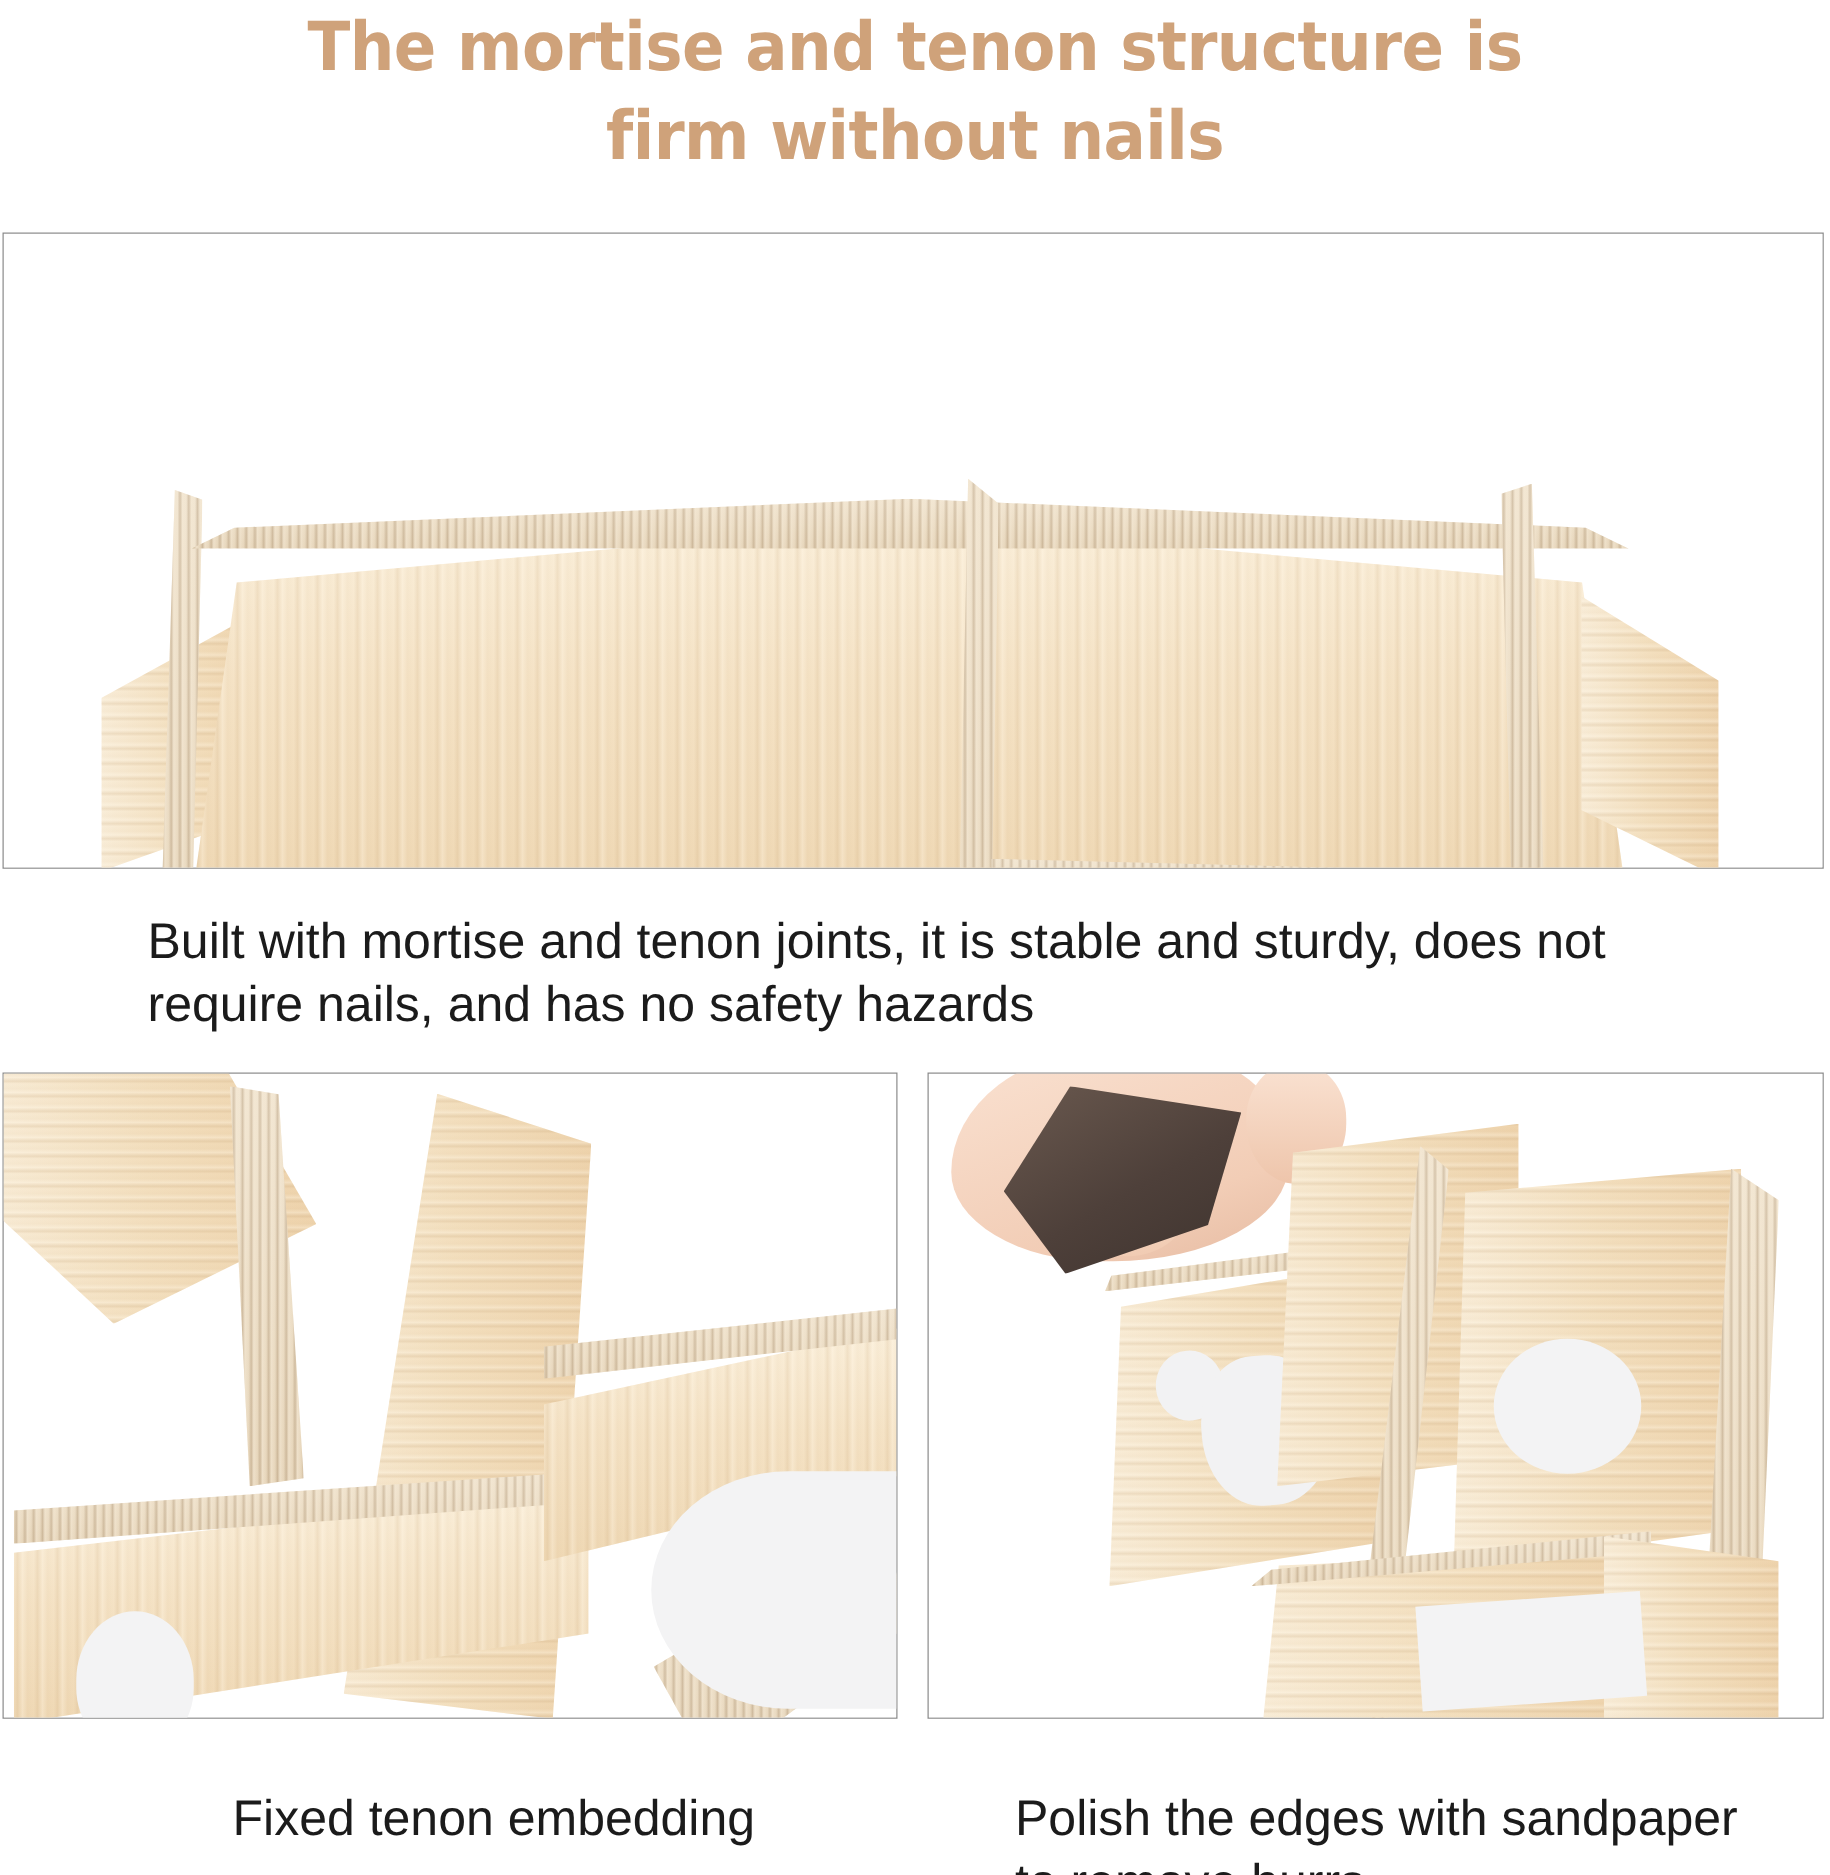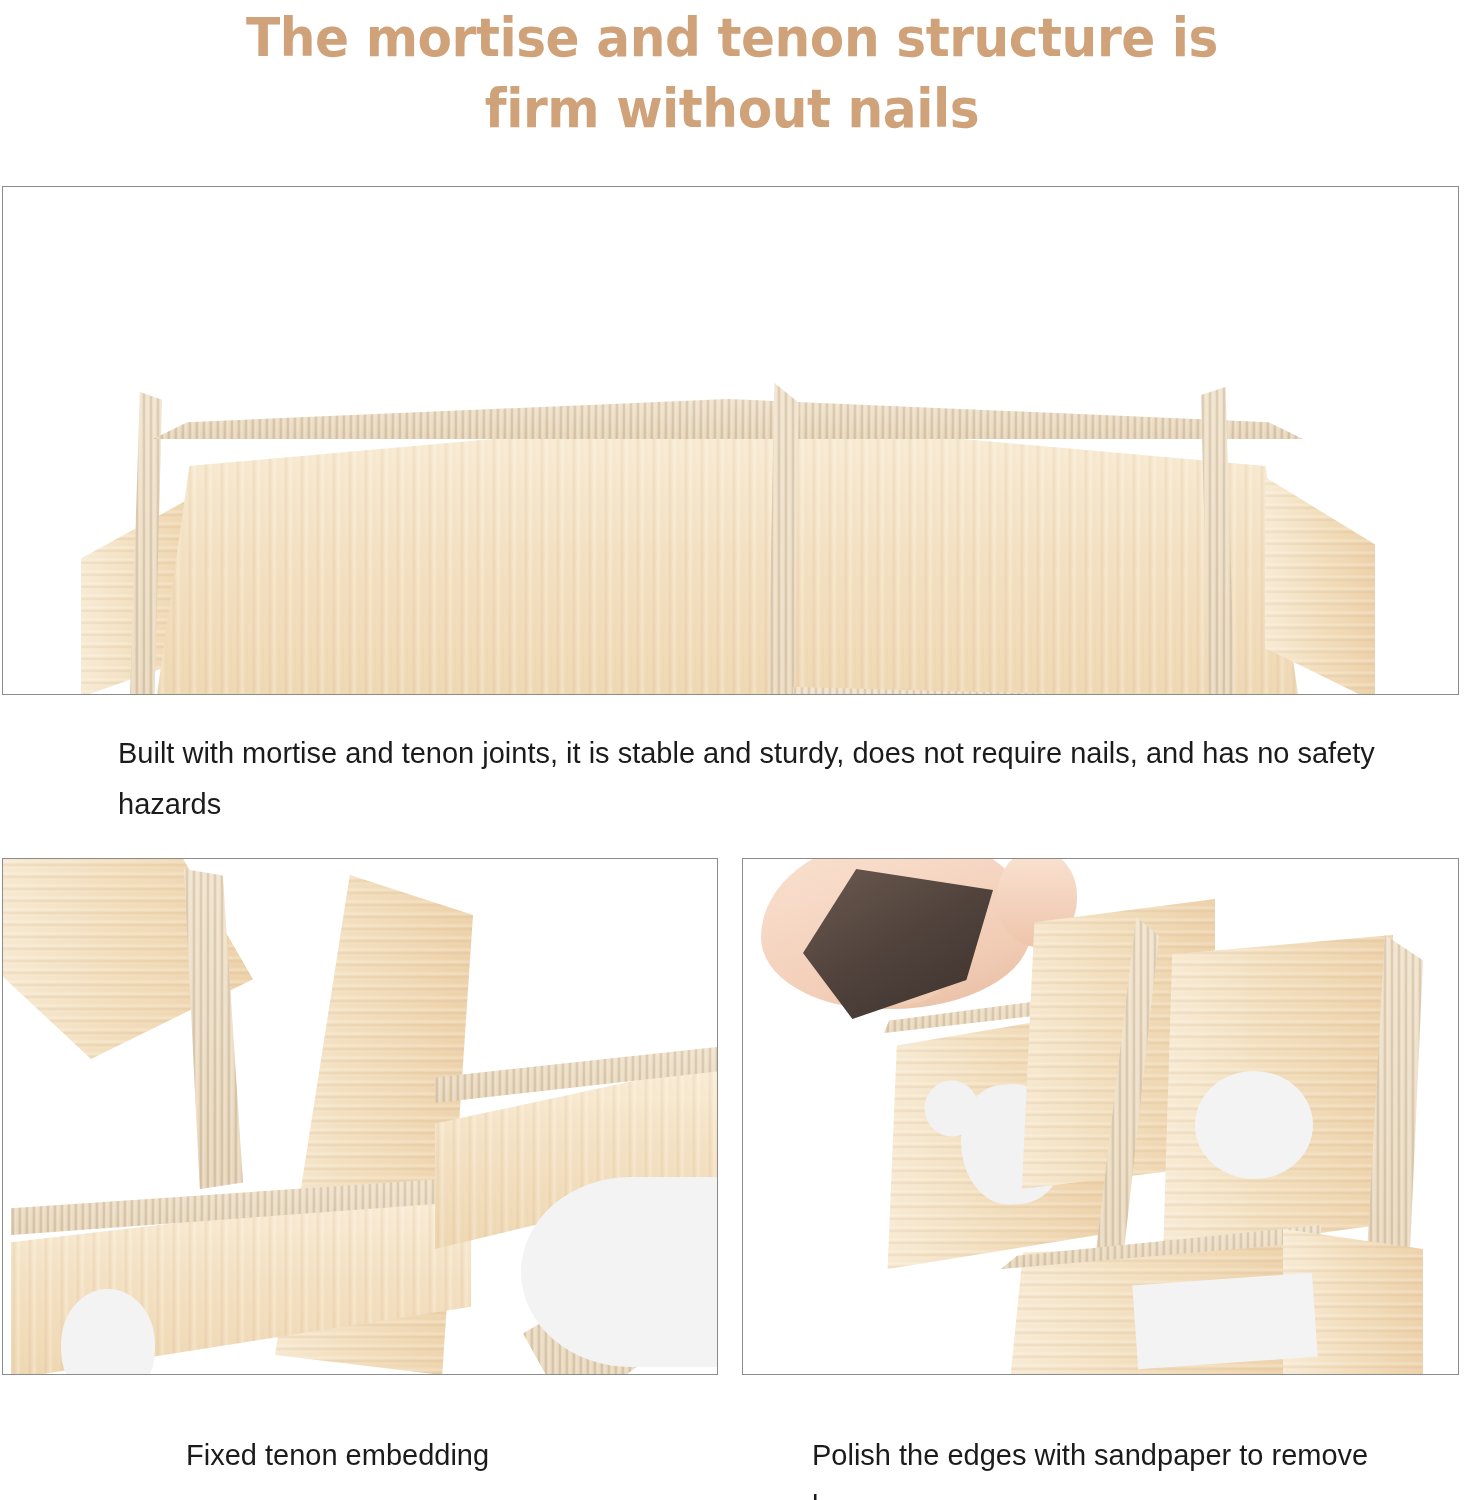--- a/index.html
+++ b/index.html
@@ -101,21 +101,21 @@
     border-radius:50%;
   }
   .bear .ear.l { left:0; }
 
   
   .caption {
     position:absolute;
     color:#1b1b1b;
     font-family:"Liberation Sans", sans-serif;
     font-weight:400;
-    font-size:29px;
+    font-size:40px;
     line-height:51px;
   }
   #hero-caption    { left:118px; top:728px; width:1280px; }
   #caption-left    { left:186px; top:1430px; width:520px; }
   #caption-right   { left:812px; top:1430px; width:600px; }
 </style>
 </head>
 <body>
 
 <div class="page">

